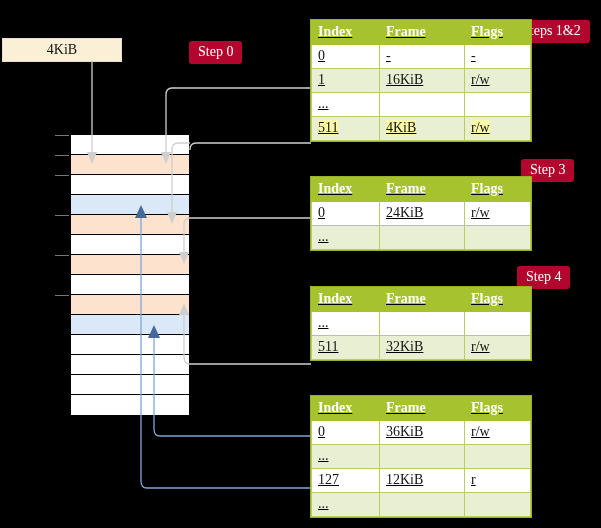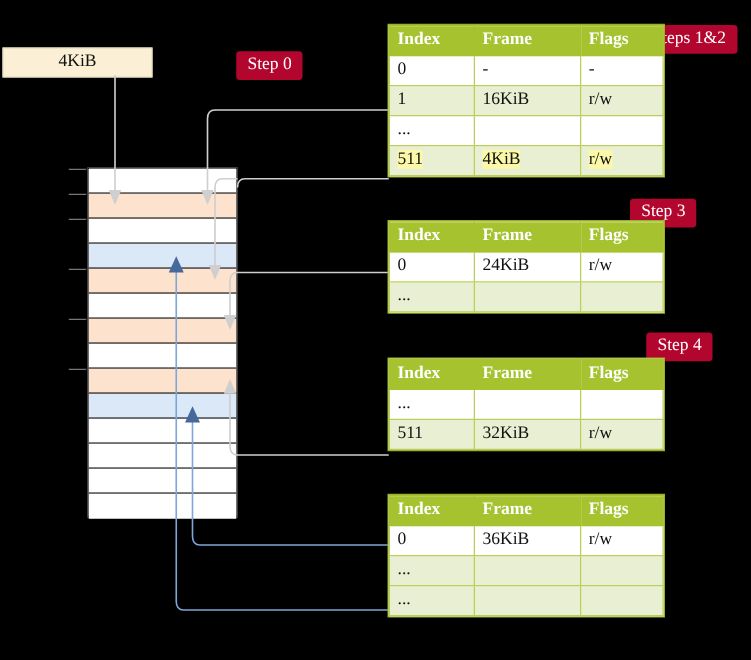--- a/index.html
+++ b/index.html
@@ -13,21 +13,21 @@
          border-radius:3px;white-space:nowrap;}
 
   
   .srcbox{position:absolute;background:#fbf0d5;border:1px solid #e8dfc3;
           color:#111;font-size:14px;display:flex;align-items:center;
           justify-content:center;}
 
   
   .ptable{position:absolute;border-collapse:collapse;
           background:#ffffff;table-layout:fixed;
-          box-shadow:0 0 0 1px #9ab028;}
+          box-shadow:0 0 0 1px #9ab028;text-decoration:underline;}
   .ptable th{background:#a6c22e;color:#ffffff;font-weight:bold;
              font-size:14px;text-align:left;padding:3px 6px 4px 6px;
              border:1px solid #a6c22e;}
   .ptable td{font-size:14px;color:#111;text-align:left;
              padding:3px 6px 4px 6px;border:1px solid #b9cf5a;
              height:14px;}
   .ptable tr.alt td{background:#e9efd2;}
   .ptable tr.plain td{background:#ffffff;}
   .hl{background:#fbf9a8;}
   .c-idx{width:55px;}
@@ -57,21 +57,21 @@
 <body>
 
 <div class="stage">
 
   <div class="srcbox" style="left:2px;top:38px;width:118px;height:22px;">
     <span>4KiB</span>
   </div>
 
   <div class="badge" style="left:513px;top:20px;">Steps 1&amp;2</div>
   <div class="badge" style="left:189px;top:41px;text-align:right;">Step 0</div>
-  <div class="badge" style="left:504px;top:159px;">Step 3</div>
+  <div class="badge" style="left:521px;top:159px;">Step 3</div>
   <div class="badge" style="left:517px;top:266px;">Step 4</div>
 
   <div class="memcol">
     <div class="memrow"></div>
     <div class="memrow orange"></div>
     <div class="memrow"></div>
     <div class="memrow blue"></div>
     <div class="memrow orange"></div>
     <div class="memrow"></div>
     <div class="memrow orange"></div>
@@ -204,20 +204,25 @@
       <tr class="plain">
         <td>0</td>
         <td>36KiB</td>
         <td>r/w</td>
       </tr>
       <tr class="alt">
         <td>...</td>
         <td></td>
         <td></td>
       </tr>
+      <tr class="plain">
+        <td>127</td>
+        <td>12KiB</td>
+        <td>r</td>
+      </tr>
       <tr class="alt">
         <td>...</td>
         <td></td>
         <td></td>
       </tr>
     </tbody>
   </table>
 
 </div>
 

